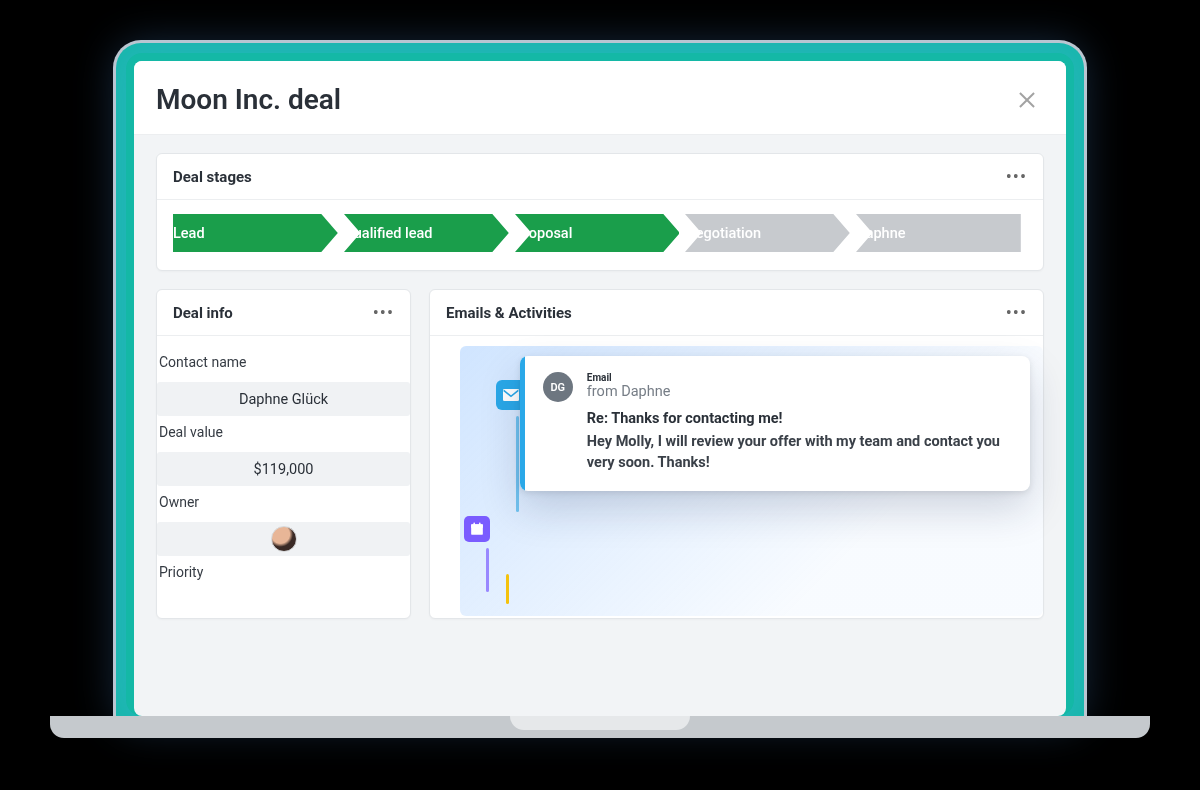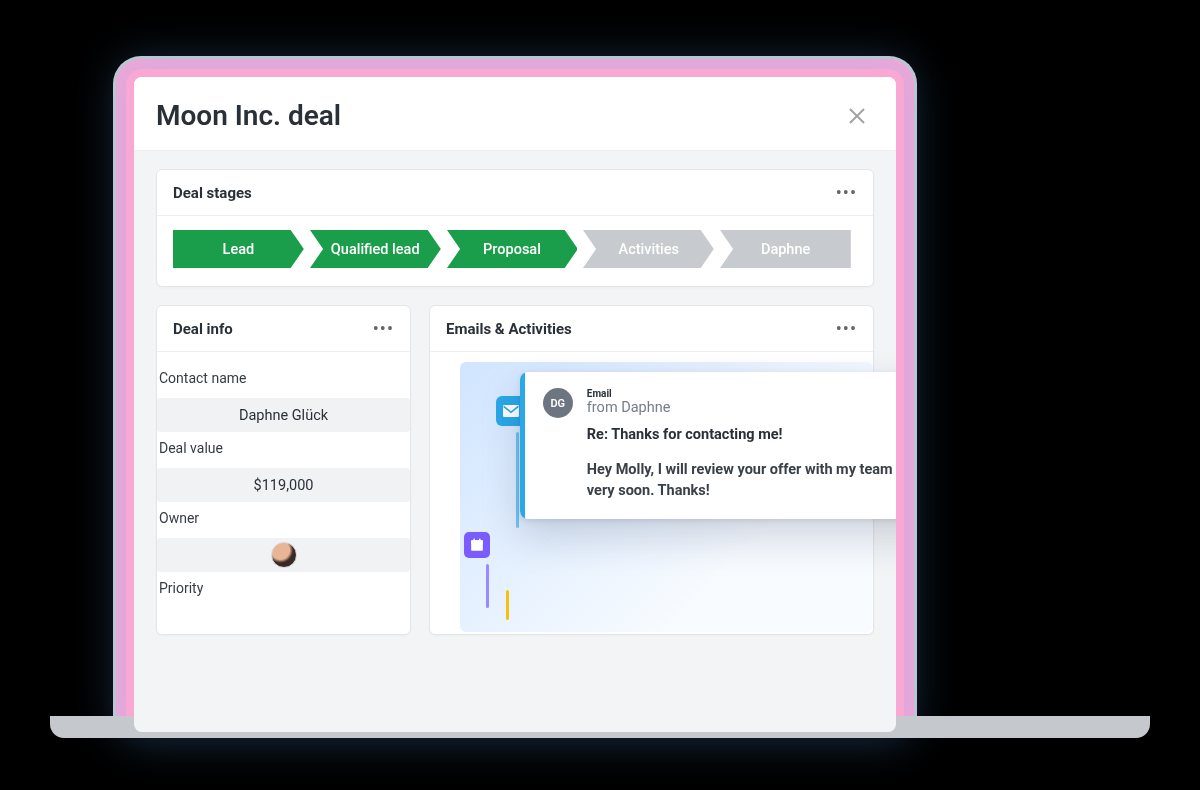--- a/index.html
+++ b/index.html
@@ -8,24 +8,24 @@
     background: #000;
     width: 1200px;
     height: 790px;
     overflow: hidden;
     position: relative;
   }
   
   .laptop {
     position: absolute;
     left: 113px;
-    top: 56px;
-    width: 804px;
+    top: 40px;
+    width: 974px;
     height: 676px;
-    background: #f9a8d4;
+    background: #14b8a6;
     border: 3px solid #c5c9cd;
     border-top-left-radius: 28px;
     border-top-right-radius: 28px;
     border-bottom: none;
     overflow: visible;
   }
   .laptop::before {
     content: "";
     position: absolute;
     left: 10px; right: 10px; top: 10px; bottom: 0;
@@ -130,21 +130,21 @@
   .stages-track {
     display: flex;
     gap: 0;
     height: 38px;
   }
   .stage {
     position: relative;
     flex: 1;
     display: flex;
     align-items: center;
-    justify-content: center;
+    justify-content: flex-start;
     color: #fff;
     font-size: 14.5px;
     font-weight: 500;
     margin-right: 6px;
   }
   .stage svg { position: absolute; inset: 0; width: 100%; height: 100%; }
   .stage span { position: relative; z-index: 1; }
   .stage.inactive { color: #fff; }
   .stage.inactive span { color: #fff; }
 
@@ -231,21 +231,21 @@
     background: #6d7680;
     color: #fff;
     font-size: 11px;
     font-weight: 600;
     display: flex; align-items: center; justify-content: center;
     flex-shrink: 0;
   }
   .email-text { font-size: 14.5px; color: #2a3038; }
   .email-type { font-weight: 700; font-size: 10px; }
   .email-from { color: #767d86; margin-bottom: 10px; }
-  .email-subject { font-weight: 700; margin-bottom: 16px; }
+  .email-subject { font-weight: 700; margin-bottom: 4px; }
   .email-snippet { color: #3a4048; line-height: 1.45; font-weight: bold; }
 
   .mail-svg { width: 16px; height: 12px; }
   .cal-svg { width: 14px; height: 14px; }
 </style>
 </head>
 <body>
 
 <div class="laptop">
   <div class="screen">
@@ -277,21 +277,21 @@
           <div class="stage">
             <svg viewBox="0 0 100 38" preserveAspectRatio="none">
                 <polygon points="0,0 90,0 100,19 90,38 0,38 10,19" fill="#1a9e4b"></polygon>
               </svg>
             <span>Proposal</span>
           </div>
           <div class="stage inactive">
             <svg viewBox="0 0 100 38" preserveAspectRatio="none">
                 <polygon points="0,0 90,0 100,19 90,38 0,38 10,19" fill="#c7cace"></polygon>
               </svg>
-            <span>Activities</span>
+            <span>Negotiation</span>
           </div>
           <div class="stage inactive">
             <svg viewBox="0 0 100 38" preserveAspectRatio="none">
                 <polygon points="0,0 100,0 100,38 0,38 10,19" fill="#c7cace"></polygon>
               </svg>
             <span>Daphne</span>
           </div>
         </div>
       </div>
     </div>

